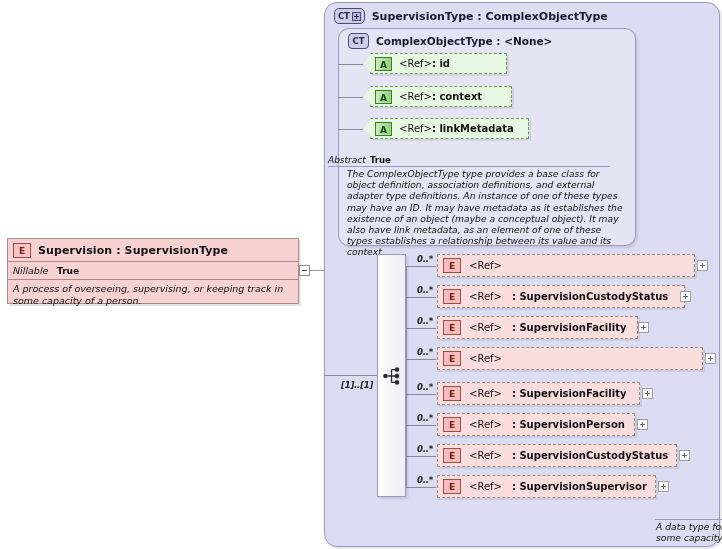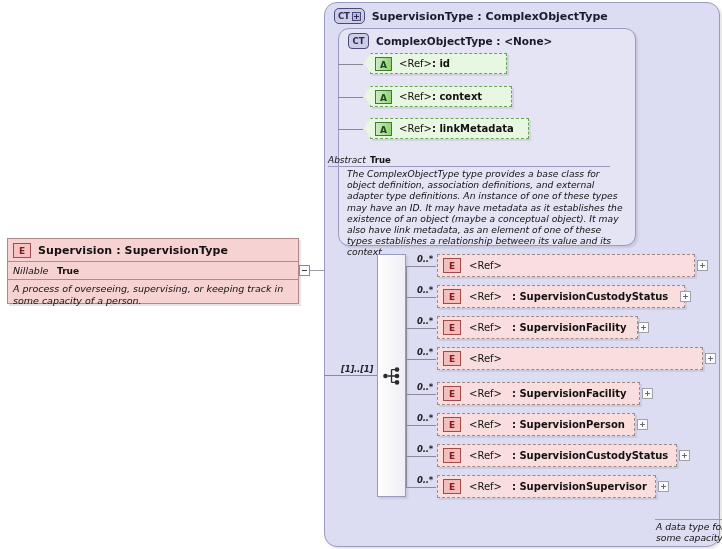--- a/index.html
+++ b/index.html
@@ -145,21 +145,21 @@
   
   #comp-col{
     left:377px;top:254px;width:29px;height:243px;
     background:linear-gradient(to right,#ffffff,#eeeef4);
     border:1px solid #9a9ac0;
     box-sizing:border-box;
     box-shadow:2px 2px 2px rgba(0,0,0,.09);
   }
   #comp-icon{left:383px;top:367px;width:20px;height:18px;}
   #card-all{
-    left:341px;top:364px;font-size:8.5px;font-style:italic;
+    left:341px;top:380px;font-size:8.5px;font-style:italic;
     font-weight:bold;color:#222;letter-spacing:-.2px;
   }
   
   #comp-in{left:324px;top:375px;width:54px;height:1px;background:#8a8a96;}
   
   #trunk{left:406px;top:266px;width:1px;height:221px;background:#8a8a96;}
 
   
   .erow{
     position:absolute;height:23px;

